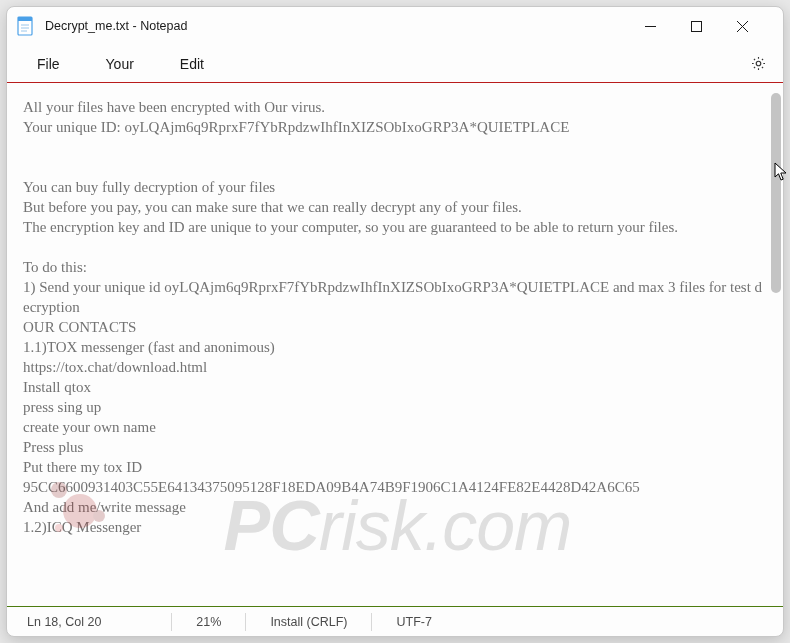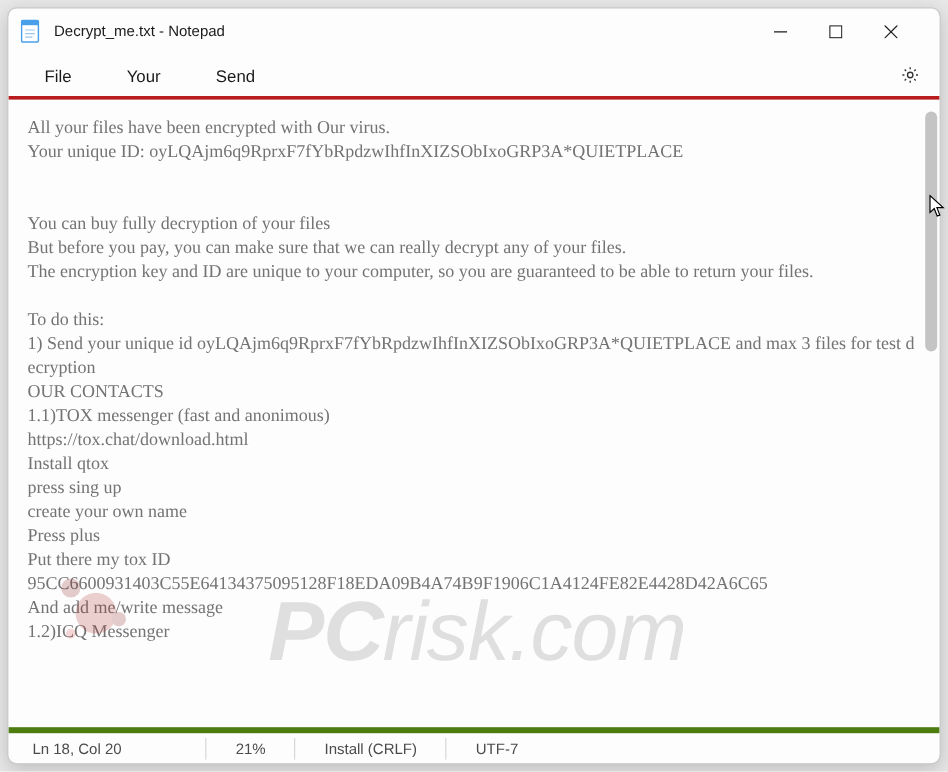--- a/index.html
+++ b/index.html
@@ -42,21 +42,21 @@
   .win-btn {
     width: 46px; height: 38px;
     display:flex; align-items:center; justify-content:center;
     color:#1a1a1a;
   }
   .win-btn svg { width:11px; height:11px; display:block; }
   .menubar {
     display:flex; align-items:center;
     height: 38px;
     padding: 0 8px 0 16px;
-    border-bottom: 3px solid #b91c1c;
+    border-bottom: 1px solid #b91c1c;
   }
   .menu-item {
     font-size: 14px;
     color:#1a1a1a;
     padding: 6px 14px;
     margin-right: 18px;
     border-radius: 4px;
   }
   .menubar .spacer { flex:1; }
   .gear { width:34px; height:34px; display:flex; align-items:center; justify-content:center; }
@@ -89,21 +89,21 @@
   .sb-thumb {
     position:absolute;
     left:0; right:0;
     top: 0;
     height: 200px;
     background: #c4c4c4;
     border-radius: 5px;
   }
   .statusbar {
     height: 30px;
-    border-top: 5px solid #4d7c0f;
+    border-top: 1px solid #4d7c0f;
     display:flex;
     align-items:center;
     font-size: 12.5px;
     color:#4b4b4b;
     padding: 0 6px;
   }
   .statusbar .sb-sep { width:1px; height:18px; background:#d8d8d8; margin:0 0; }
   .sb-cell { padding: 0 24px; }
   .sb-cell.first { padding-left: 14px; padding-right: 70px;}
   .watermark {
@@ -169,21 +169,21 @@
             <line x1="0" y1="0" x2="11" y2="11" stroke="#1a1a1a" stroke-width="1"></line>
             <line x1="11" y1="0" x2="0" y2="11" stroke="#1a1a1a" stroke-width="1"></line>
           </svg>
       </div>
     </div>
   </div>
 
   <div class="menubar">
     <div class="menu-item">File</div>
     <div class="menu-item">Your</div>
-    <div class="menu-item">Send</div>
+    <div class="menu-item">Edit</div>
     <div class="spacer"></div>
     <div class="gear">
       <svg viewBox="0 0 24 24" fill="none" stroke="#333" stroke-width="1.6">
         <circle cx="12" cy="12" r="3.2"></circle>
         <path d="M12 2.8v2.4M12 18.8v2.4M21.2 12h-2.4M5.2 12H2.8M18.5 5.5l-1.7 1.7M7.2 16.8l-1.7 1.7M18.5 18.5l-1.7-1.7M7.2 7.2 5.5 5.5"></path>
       </svg>
     </div>
   </div>
 
   <div class="content-area">

